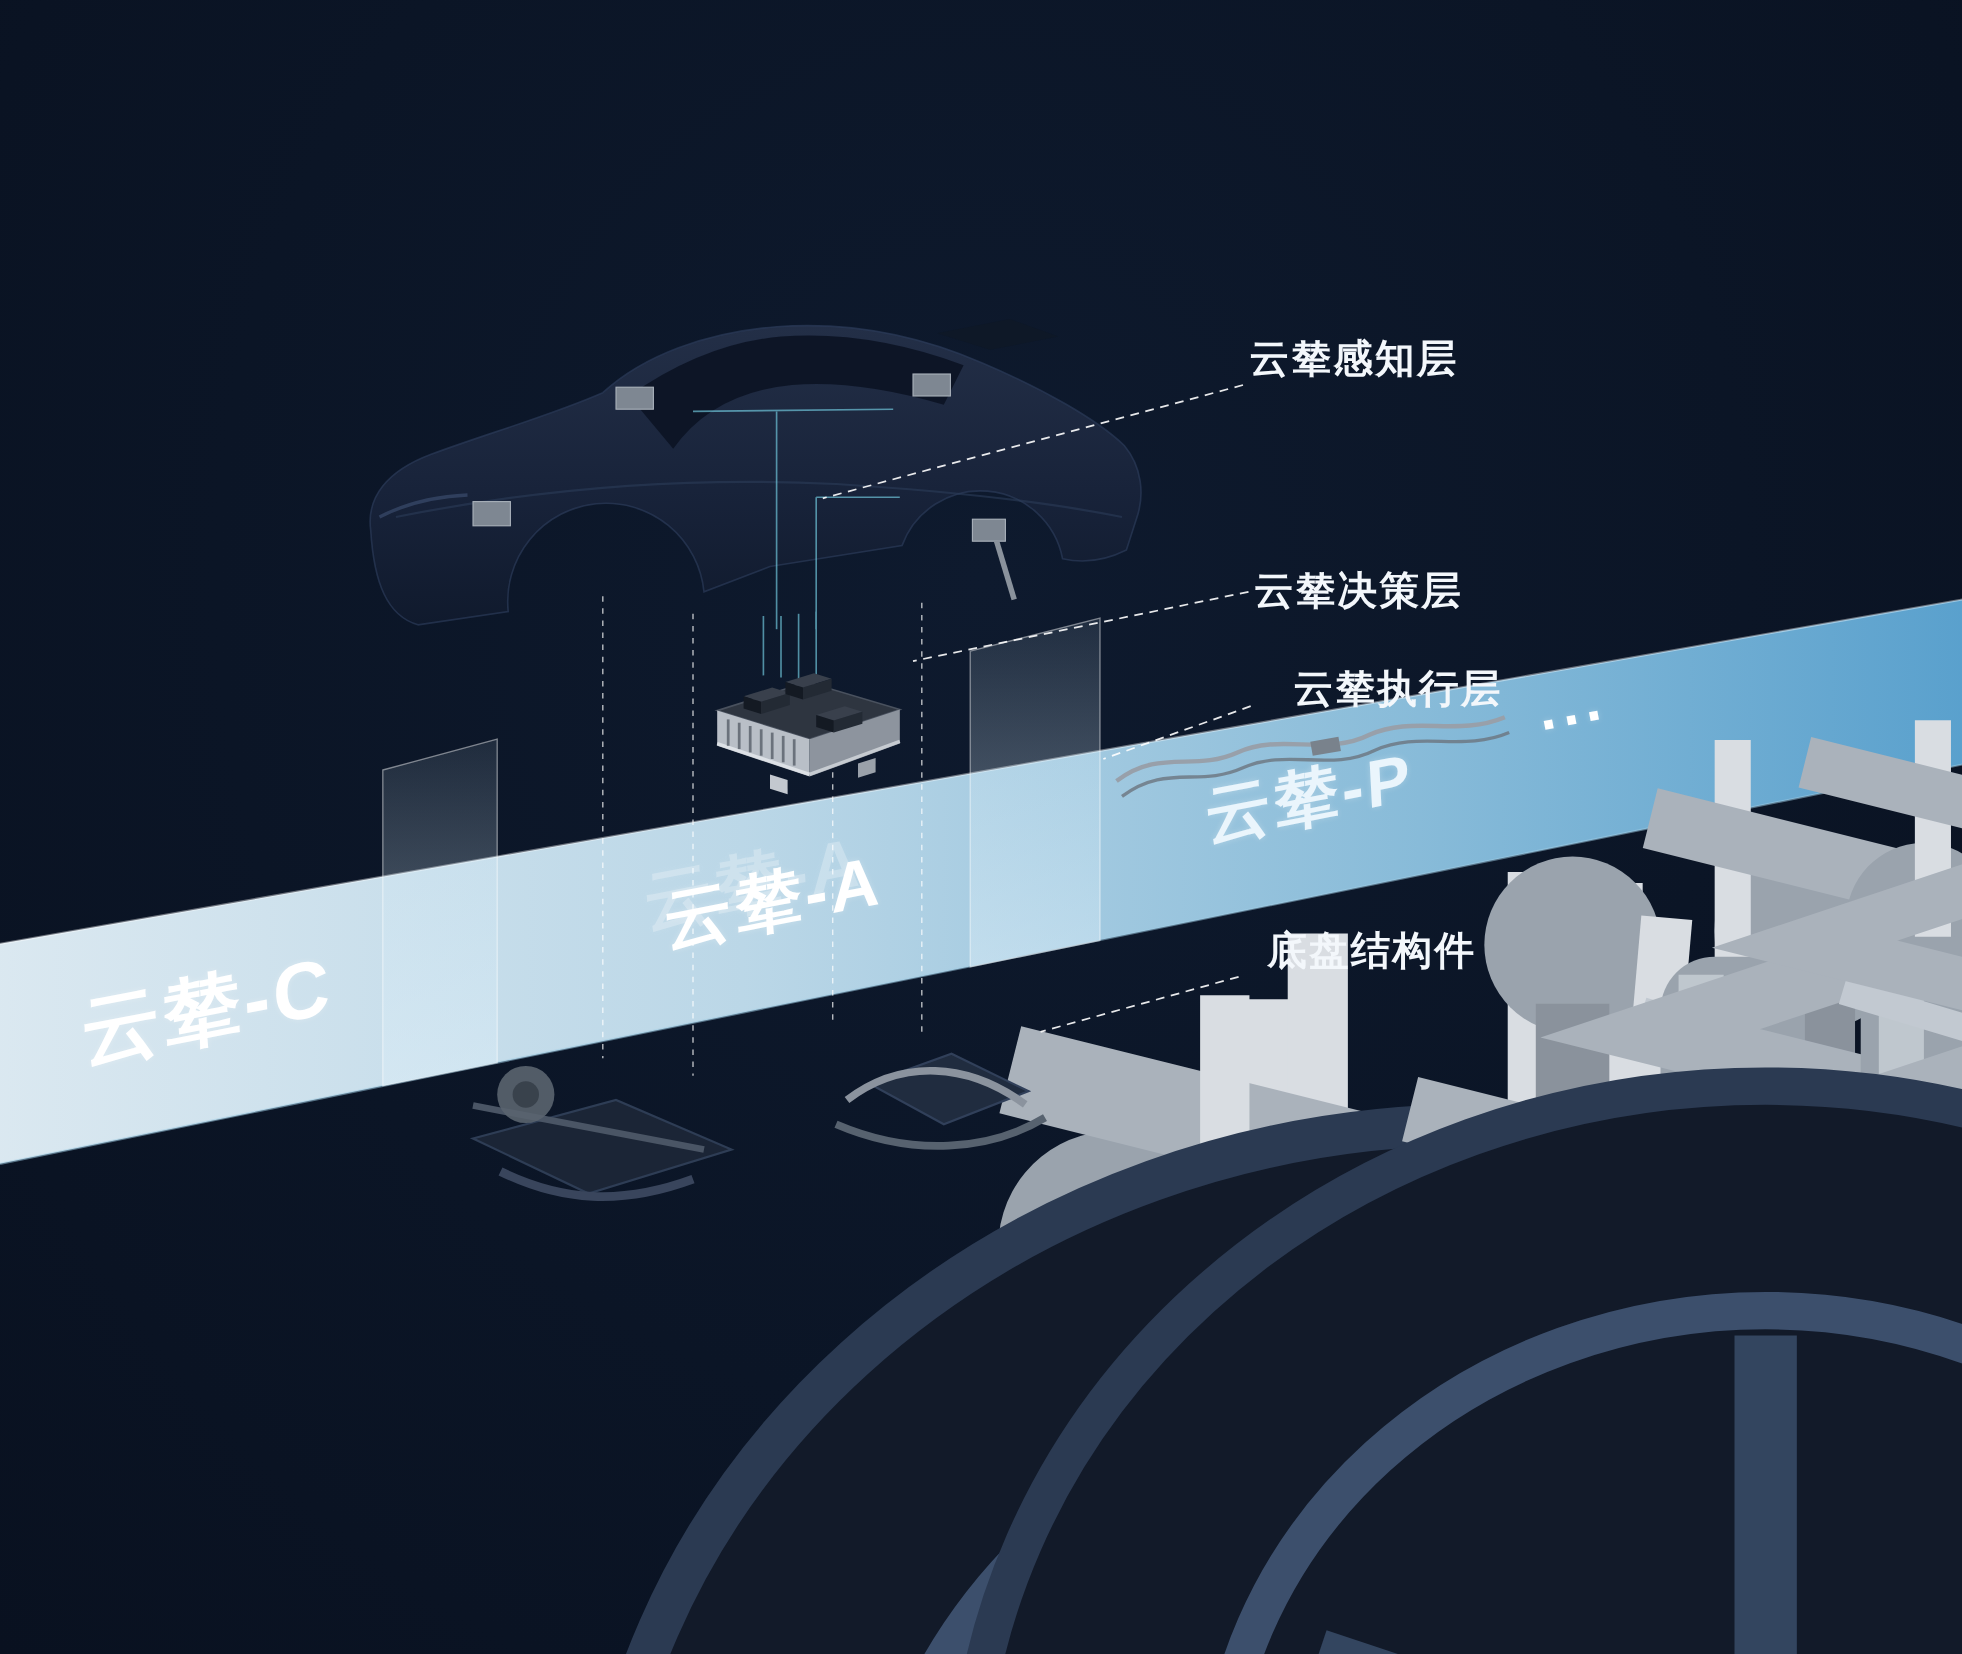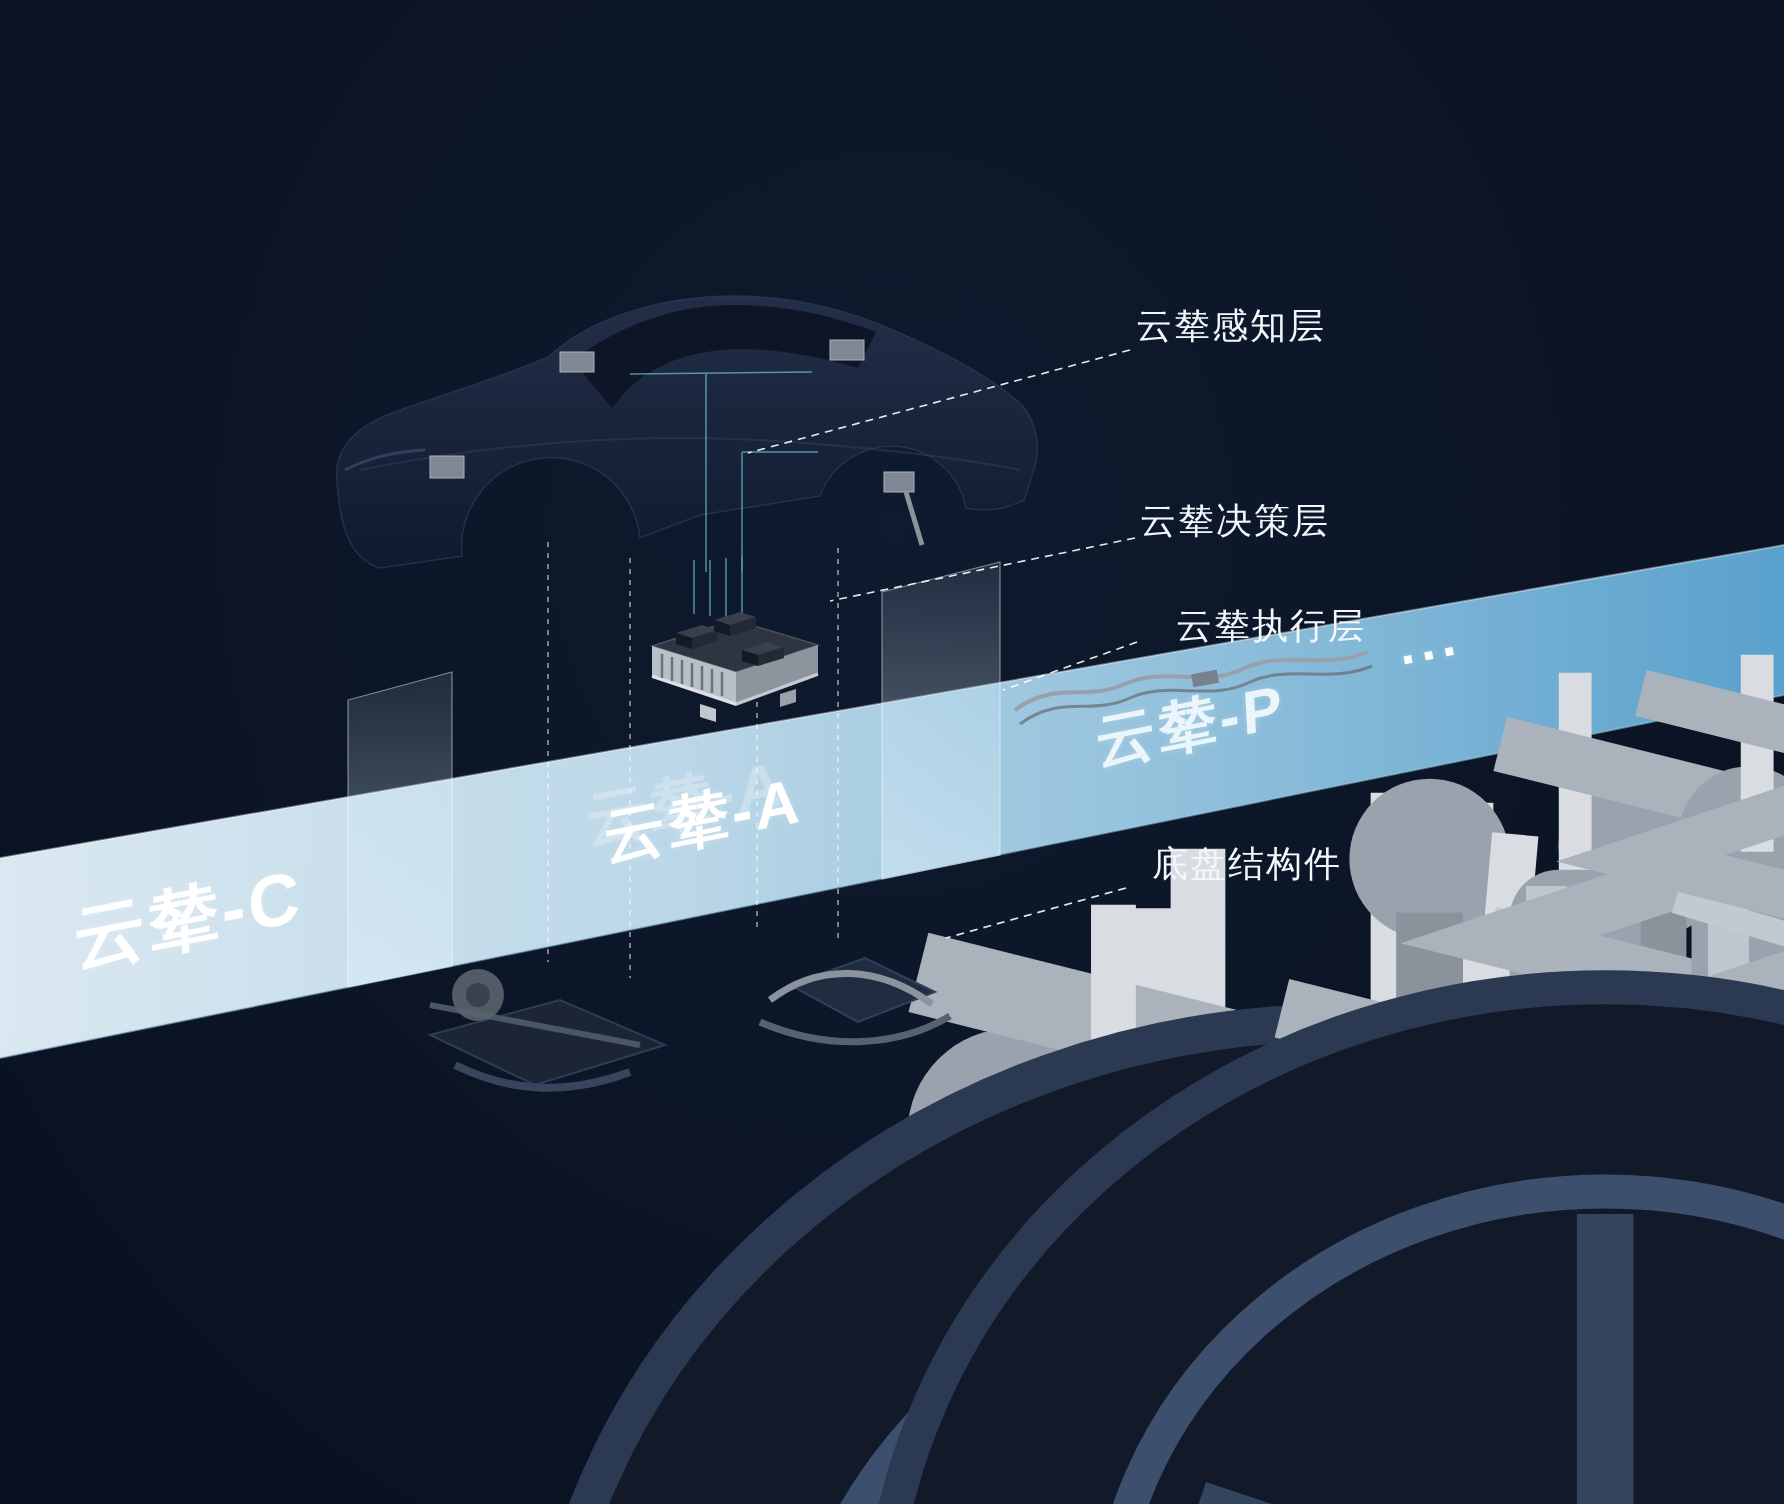--- a/index.html
+++ b/index.html
@@ -8,21 +8,21 @@
     width:1784px;height:1504px;
     background:radial-gradient(ellipse at 50% 35%, #0e1a2e 0%, #0b1526 55%, #091120 100%);
     overflow:hidden;
     font-family:"Liberation Sans","DejaVu Sans",sans-serif;
   }
   #scene-svg{position:absolute;left:0;top:0;}
   .callout{
     position:absolute;
     color:#f3f7fb;
     font-size:36px;
-    font-weight:400;
+    font-weight:700;
     letter-spacing:2px;
     white-space:nowrap;
   }
   .ribbon-label{
     position:absolute;
     color:#ffffff;
     font-weight:800;
     letter-spacing:3px;
     white-space:nowrap;
     transform-origin:left top;
@@ -228,21 +228,21 @@
 
     <g stroke="rgba(255,255,255,0.9)" stroke-width="1.6" stroke-dasharray="8 6">
       <line x1="1130" y1="350" x2="748" y2="453"></line>
       <line x1="1135" y1="538" x2="830" y2="601"></line>
       <line x1="1137" y1="642" x2="1003" y2="690"></line>
       <line x1="1126" y1="888" x2="946" y2="938"></line>
     </g>
   </svg>
 
   <div class="callout" style="left:1136px;top:302px">云辇感知层</div>
-  <div class="callout" style="left:1140px;top:497px">云辇决策层</div>
+  <div class="callout" style="left:1140px;top:513px">云辇决策层</div>
   <div class="callout" style="left:1176px;top:602px">云辇执行层</div>
   <div class="callout" style="left:1152px;top:840px">底盘结构件</div>
 
   <div class="ribbon-label rl-c">云辇-C</div>
   <div class="ribbon-label rl-a-ghost">云辇-A</div>
   <div class="ribbon-label rl-a">云辇-A</div>
   <div class="ribbon-label rl-p">云辇-P</div>
   <div class="ribbon-label rl-more">...</div>
 
 </div>

